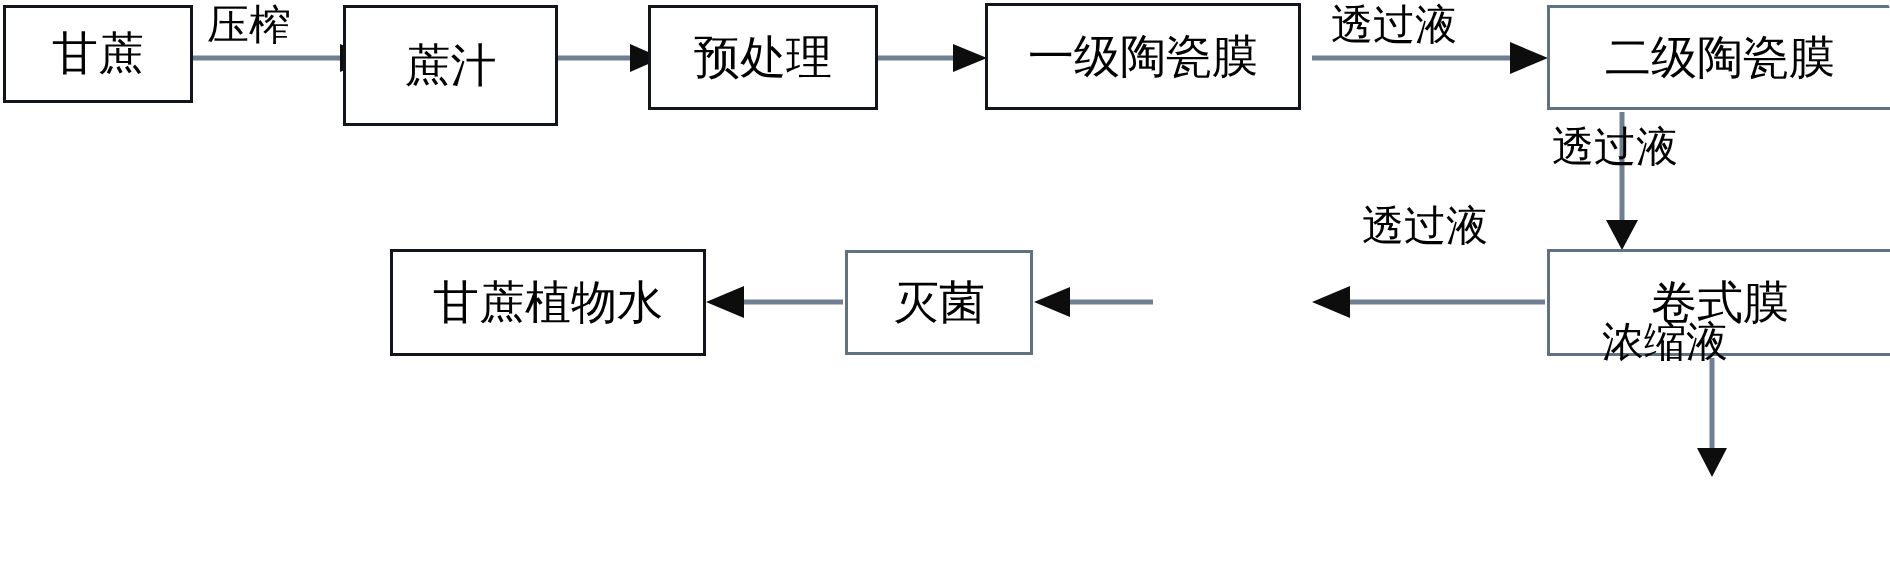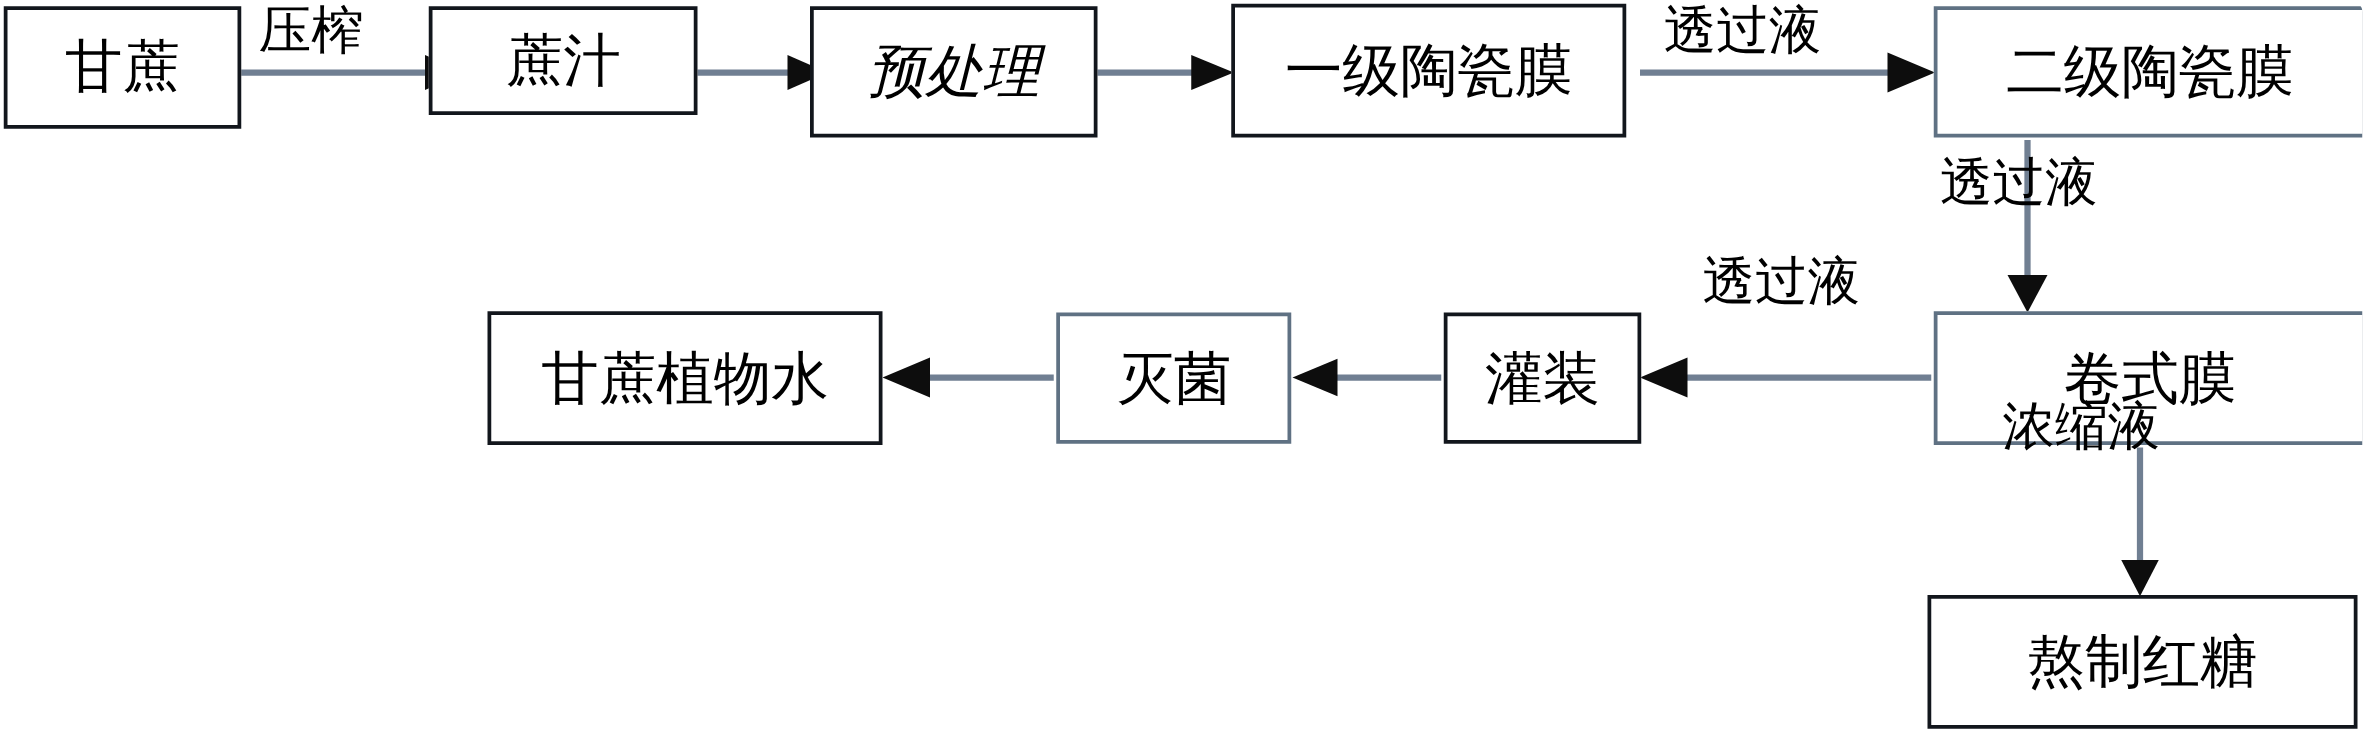--- a/index.html
+++ b/index.html
@@ -111,55 +111,49 @@
     <g>
       <line class="wire" x1="1712" y1="358" x2="1712" y2="450"></line>
       <polygon class="head" points="1697,448 1727,448 1712,477"></polygon>
     </g>
   </svg>
 
   <div class="node dark" style="left:3px; top:5px; width:190px; height:98px; font-size:46px;">
     <span class="node-label">甘蔗</span>
   </div>
 
-  <div class="node dark" style="left:343px; top:5px; width:215px; height:87px; font-size:46px;">
+  <div class="node dark" style="left:343px; top:5px; width:215px; height:121px; font-size:46px;">
     <span class="node-label">蔗汁</span>
   </div>
 
-  <div class="node dark" style="left:648px; top:5px; width:230px; height:105px; font-size:46px;font-style:italic;">
+  <div class="node dark" style="left:648px; top:5px; width:230px; height:105px; font-size:46px;">
     <span class="node-label">预处理</span>
   </div>
 
   <div class="node dark" style="left:985px; top:3px; width:316px; height:107px; font-size:46px;">
     <span class="node-label">一级陶瓷膜</span>
   </div>
 
   <div class="node steel" style="left:1547px; top:5px; width:346px; height:105px; font-size:46px;">
     <span class="node-label">二级陶瓷膜</span>
   </div>
 
   <div class="node steel" style="left:1547px; top:249px; width:346px; height:107px; font-size:46px;">
     <span class="node-label">卷式膜</span>
   </div>
 
-  <div class="node dark" style="left:1155px; top:250px; width:158px; height:105px; font-size:46px;">
-    <span class="node-label">灌装</span>
-  </div>
 
   <div class="node steel" style="left:845px; top:250px; width:188px; height:105px; font-size:46px;">
     <span class="node-label">灭菌</span>
   </div>
 
   <div class="node dark" style="left:390px; top:249px; width:316px; height:107px; font-size:46px;text-align:center;">
     <span class="node-label">甘蔗植物水</span>
   </div>
 
-  <div class="node dark" style="left:1542px; top:476px; width:344px; height:107px; font-size:46px;">
-    <span class="node-label">熬制红糖</span>
-  </div>
 
   <div class="edge-label" style="left:207px; top:4px; font-size:42px;">压榨</div>
 
   <div class="edge-label" style="left:1331px; top:4px; font-size:42px;">透过液</div>
 
   <div class="edge-label" style="left:1552px; top:126px; font-size:42px;">透过液</div>
 
   <div class="edge-label" style="left:1362px; top:205px; font-size:42px;">透过液</div>
 
   <div class="edge-label" style="left:1602px; top:321px; font-size:42px;">浓缩液</div>

